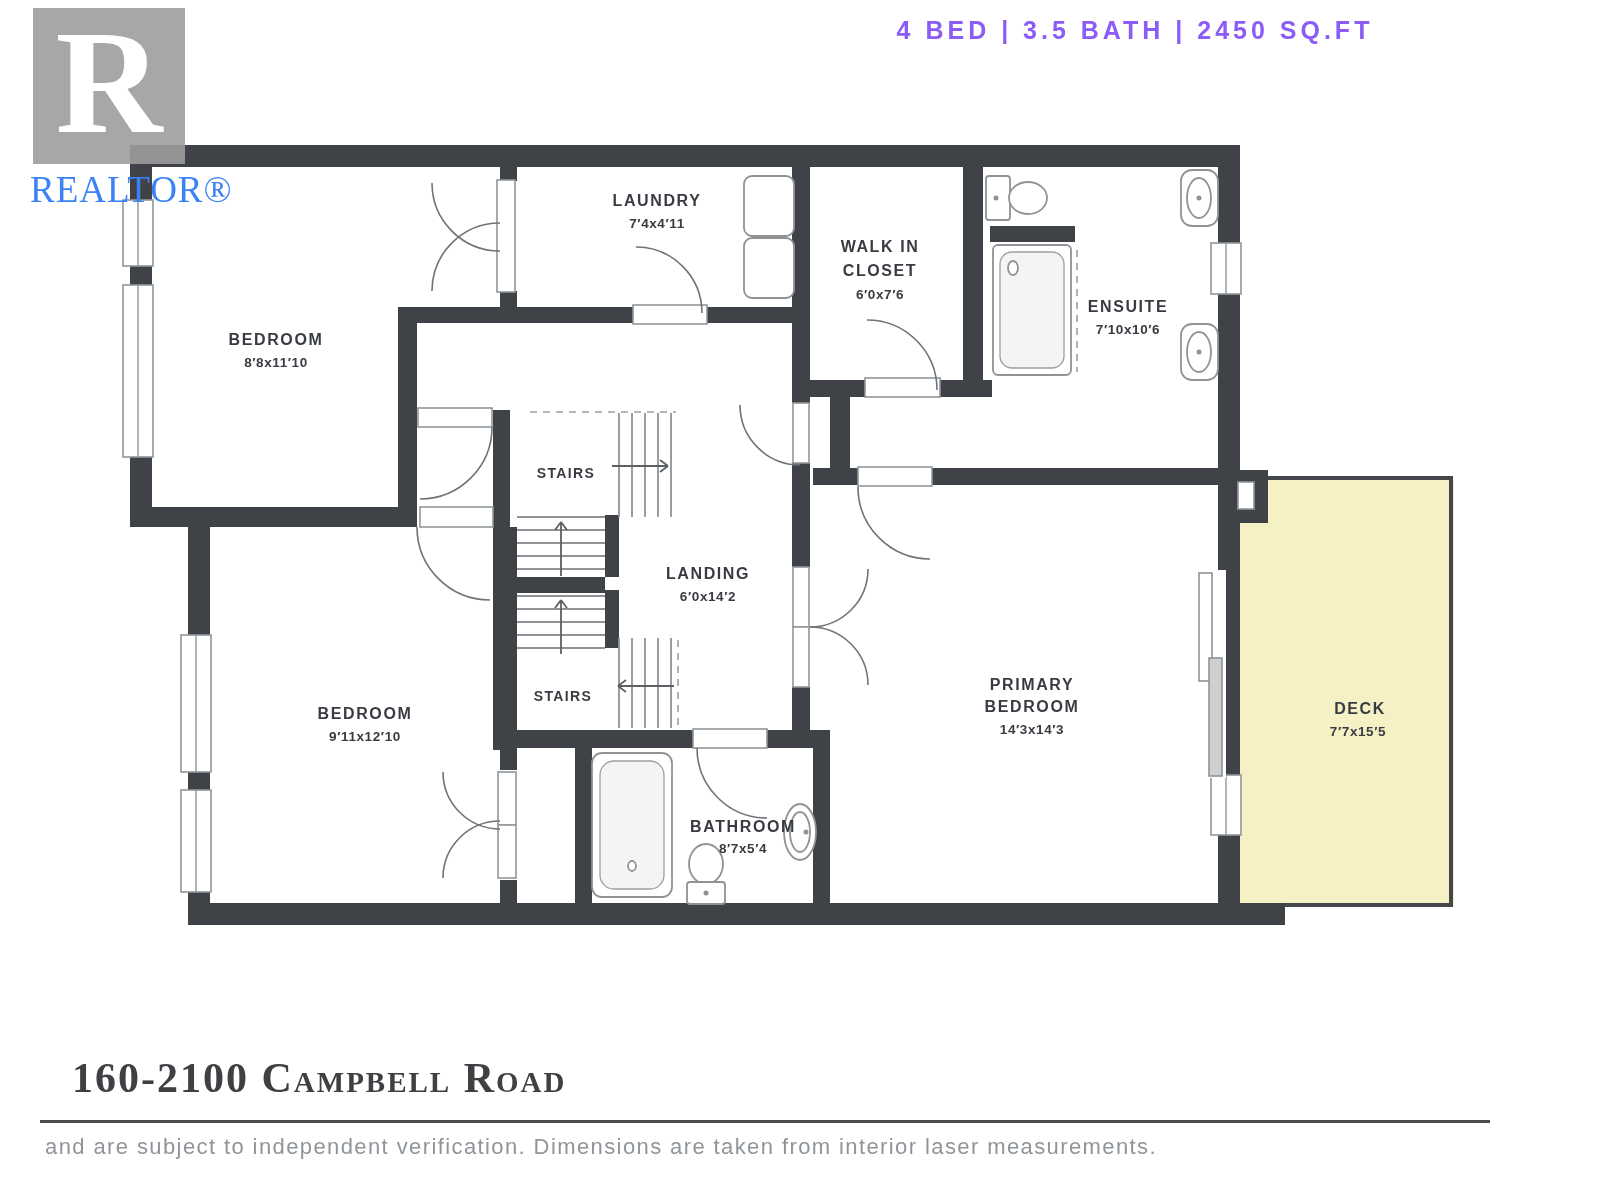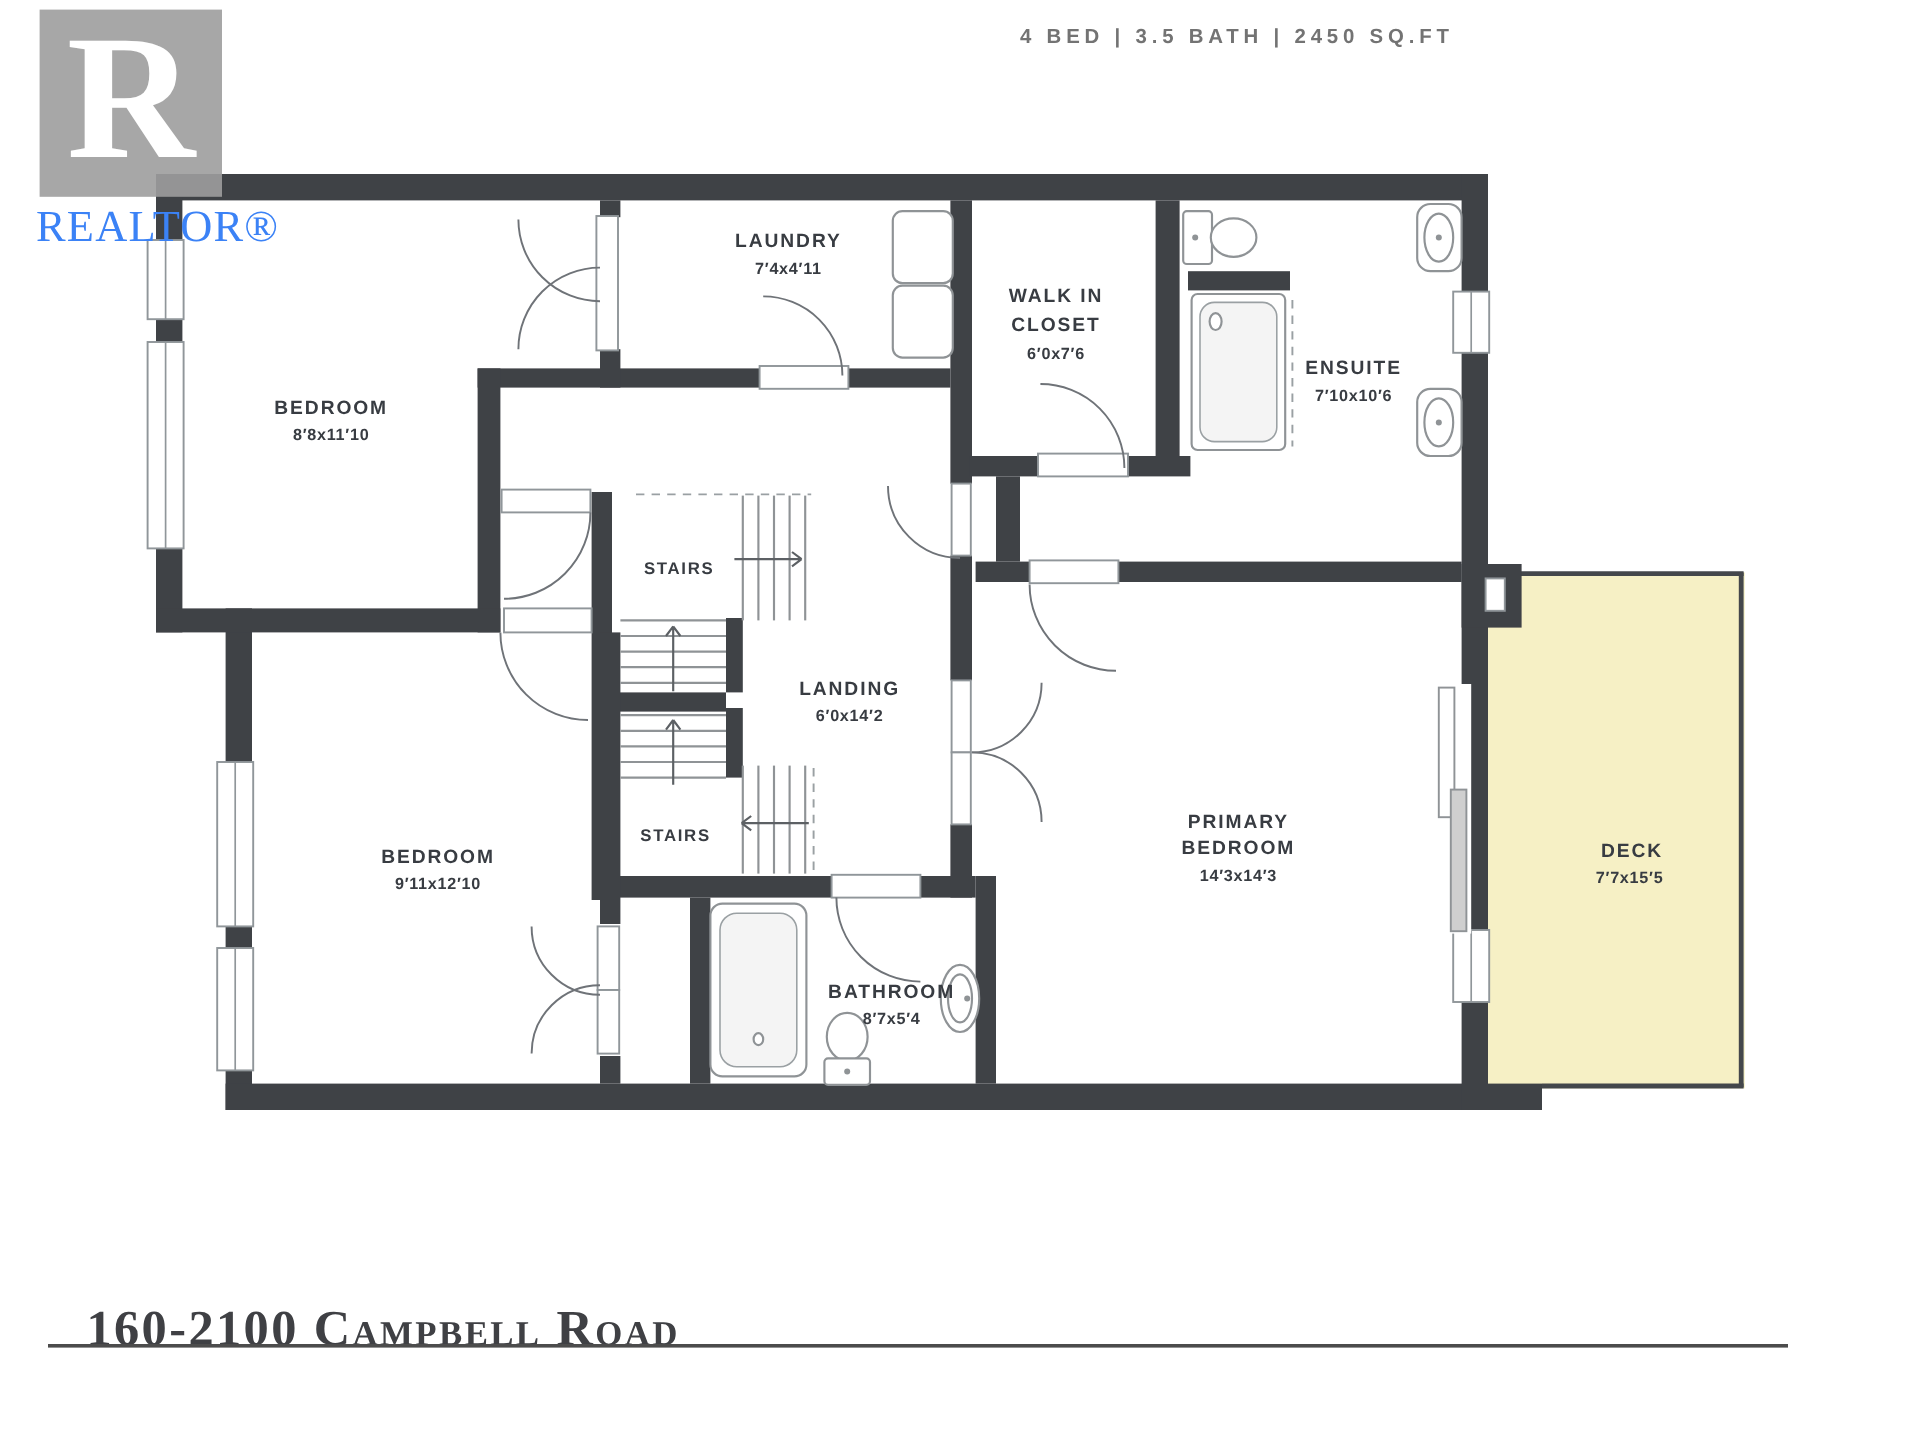--- a/index.html
+++ b/index.html
@@ -1,30 +1,30 @@
 <!DOCTYPE html>
 <html><head>
 <meta charset="utf-8">
 <style>
   html,body{margin:0;padding:0;}
   body{width:1600px;height:1200px;background:#ffffff;position:relative;overflow:hidden;
        font-family:"Liberation Sans",sans-serif;}
   .plan-svg{position:absolute;left:0;top:0;}
   
-  .header{position:absolute;top:14px;left:850px;width:570px;text-align:left;
-          font-weight:700;font-size:17px;letter-spacing:4px;color:#737373;line-height:33px;
+  .header{position:absolute;top:14px;left:850px;width:570px;text-align:center;
+          font-weight:700;font-size:25px;letter-spacing:4px;color:#8b5cf6;line-height:33px;
           font-family:"Liberation Sans",sans-serif;}
   
   .logo-square{position:absolute;left:33px;top:8px;width:152px;height:156px;
                background:rgba(157,157,157,0.9);display:flex;align-items:center;justify-content:center;z-index:5;}
   .logo-square .r{font-family:"Liberation Serif",serif;font-weight:700;font-size:148px;color:#ffffff;line-height:1;margin-top:-8px;}
   .logo-word{position:absolute;left:30px;top:168px;font-size:37px;font-weight:400;color:#3b82f6;
              letter-spacing:1px;z-index:5;font-family:Liberation Serif, serif;}
   
-  .address{position:absolute;left:72px;top:1084px;font-family:"Liberation Serif",serif;
+  .address{position:absolute;left:72px;top:1054px;font-family:"Liberation Serif",serif;
            font-variant:small-caps;font-weight:600;font-size:42px;color:#3f4044;letter-spacing:2px;}
   .rule{position:absolute;left:40px;top:1120px;width:1450px;height:3px;background:#4c4c4c;}
   .disclaimer{position:absolute;left:45px;top:1132px;width:1520px;font-weight:300;font-size:22px;
               color:#90959a;letter-spacing:1.4px;line-height:29px;}
   
   text{font-family:"Liberation Sans",sans-serif;fill:#383c42;}
   .room-name{font-size:16px;font-weight:700;letter-spacing:1.6px;text-anchor:middle;}
   .room-dims{font-size:13.5px;font-weight:700;letter-spacing:0.6px;text-anchor:middle;}
   .stairs-label{font-size:14px;font-weight:700;letter-spacing:1.4px;text-anchor:middle;}
   .wall{fill:#3f4246;}
@@ -259,13 +259,14 @@
     <text class="room-dims" x="1032" y="734">14′3x14′3</text>
 
     <text class="room-name" x="1360" y="714">DECK</text>
     <text class="room-dims" x="1358" y="736">7′7x15′5</text>
   </g>
 </svg>
 
 <div class="address">160-2100 Campbell Road</div>
 <div class="rule"></div>
 <div class="disclaimer">
+  <div>and are subject to independent verification. Dimensions are taken from interior laser measurements.</div>
 </div>
 
 </body></html>

